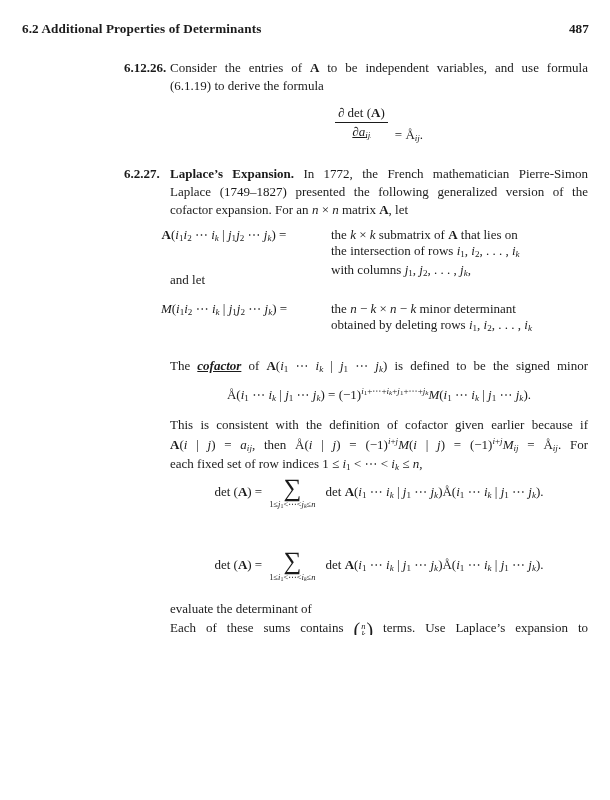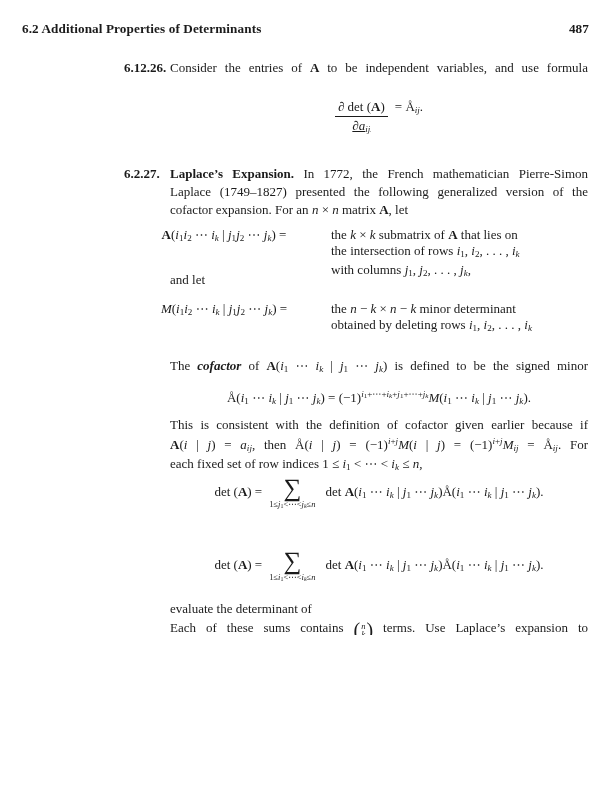--- a/index.html
+++ b/index.html
@@ -5,21 +5,21 @@
   html,body { margin:0; padding:0; background:#ffffff; }
   .page {
     position:relative; width:610px; height:635px; background:#ffffff;
     font-family:"Liberation Serif","DejaVu Serif",serif;
     color:#1b1b1b; font-size:13px; overflow:hidden;
   }
   
   .t-r {}
   .t-i { font-style:italic; }
   .t-b { font-weight:700; }
-  .t-bi { font-weight:700; font-style:italic; }
+  .t-bi { font-weight:700; font-style:italic;text-decoration:underline; }
   .t-sub,.t-subi { font-size:70%; vertical-align:-0.18em; }
   .t-subi { font-style:italic; }
   .t-sup,.t-supi { font-size:70%; vertical-align:0.55em; }
   .t-supi { font-style:italic; }
   .t-ssub,.t-ssubi { font-size:54%; vertical-align:0.52em; }
   .t-ssubi { font-style:italic; }
 
   .header {
     position:absolute; top:21px; left:22px; right:21px;
     display:flex; justify-content:space-between;
@@ -32,21 +32,21 @@
 
   .line { line-height:18px; white-space:nowrap; }
   .just { text-align:justify; text-align-last:justify; }
 
   .para { position:absolute; left:170px; width:418px; }
   .para.tight .line { line-height:16.2px; }
 
   .textline { position:absolute; line-height:18px; white-space:nowrap; }
   .fullline { position:absolute; left:170px; width:418px; line-height:18px; white-space:nowrap; }
 
-  .display { position:absolute; left:170px; width:418px; display:flex; justify-content:center; align-items:flex-start; }
+  .display { position:absolute; left:170px; width:418px; display:flex; justify-content:center; align-items:flex-end; }
   .eqline { line-height:20px; white-space:nowrap; }
 
   
   .frac { display:inline-flex; flex-direction:column; align-items:center; }
   .fnum { padding:0 3px 1px 3px; border-bottom:1px solid #1b1b1b; line-height:16px; white-space:nowrap; }
   .fden { padding-top:1px; line-height:16px; white-space:nowrap;text-decoration:underline; }
   .feq  { margin-left:7px; white-space:nowrap; }
 
   
   .def { position:absolute; left:124px; right:22px; display:flex; align-items:flex-start; }
@@ -81,20 +81,21 @@
 
   <div class="header">
     <span>6.2 Additional Properties of Determinants</span>
     <span>487</span>
   </div>
 
   <div class="problem" style="top:59px">
     <span class="plabel">6.12.26.</span>
     <div class="pbody">
       <div class="line just"><span class="t-r">Consider the entries of </span><span class="t-b">A</span><span class="t-r"> to be independent variables, and use formula</span></div>
+      <div class="line"><span class="t-r">(6.1.19) to derive the formula</span></div>
     </div>
   </div>
 
   <div class="display" style="top:99px;height:44px">
     <span class="frac">
       <span class="fnum"><span class="t-i">∂</span><span class="t-r"> det (</span><span class="t-b">A</span><span class="t-r">)</span></span>
       <span class="fden"><span class="t-i">∂a</span><span class="t-subi">ij</span></span>
     </span>
     <span class="feq"><span class="t-r">= Å</span><span class="t-subi">ij</span><span class="t-r">.</span></span>
   </div>

